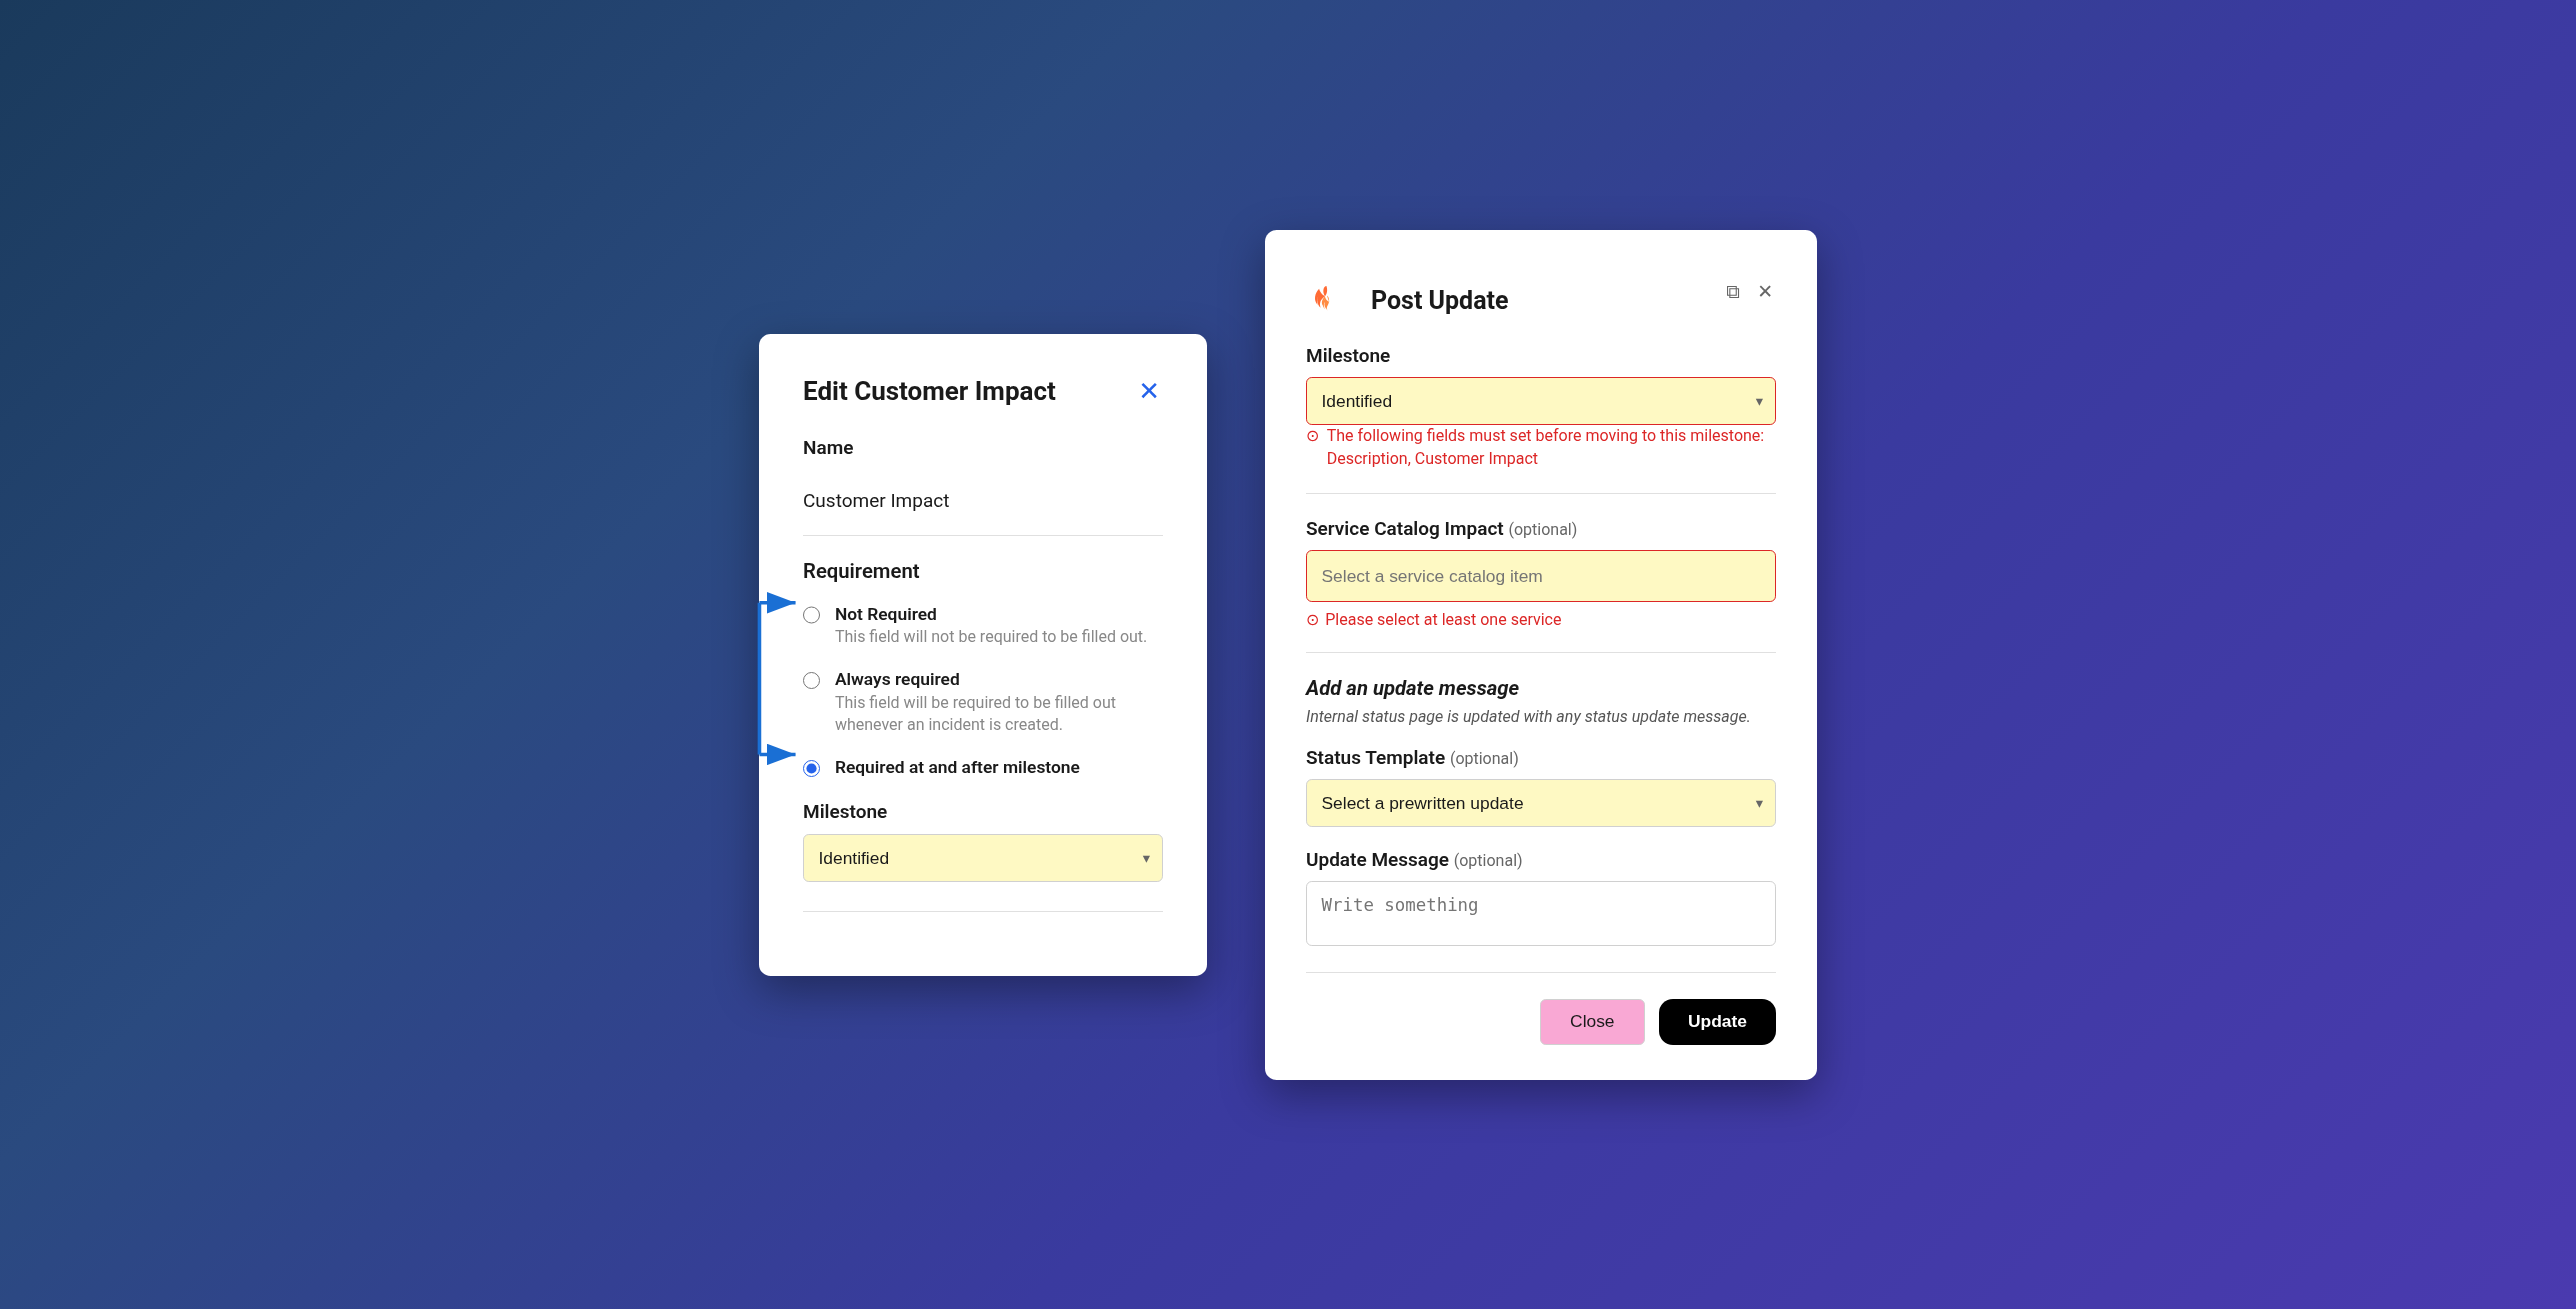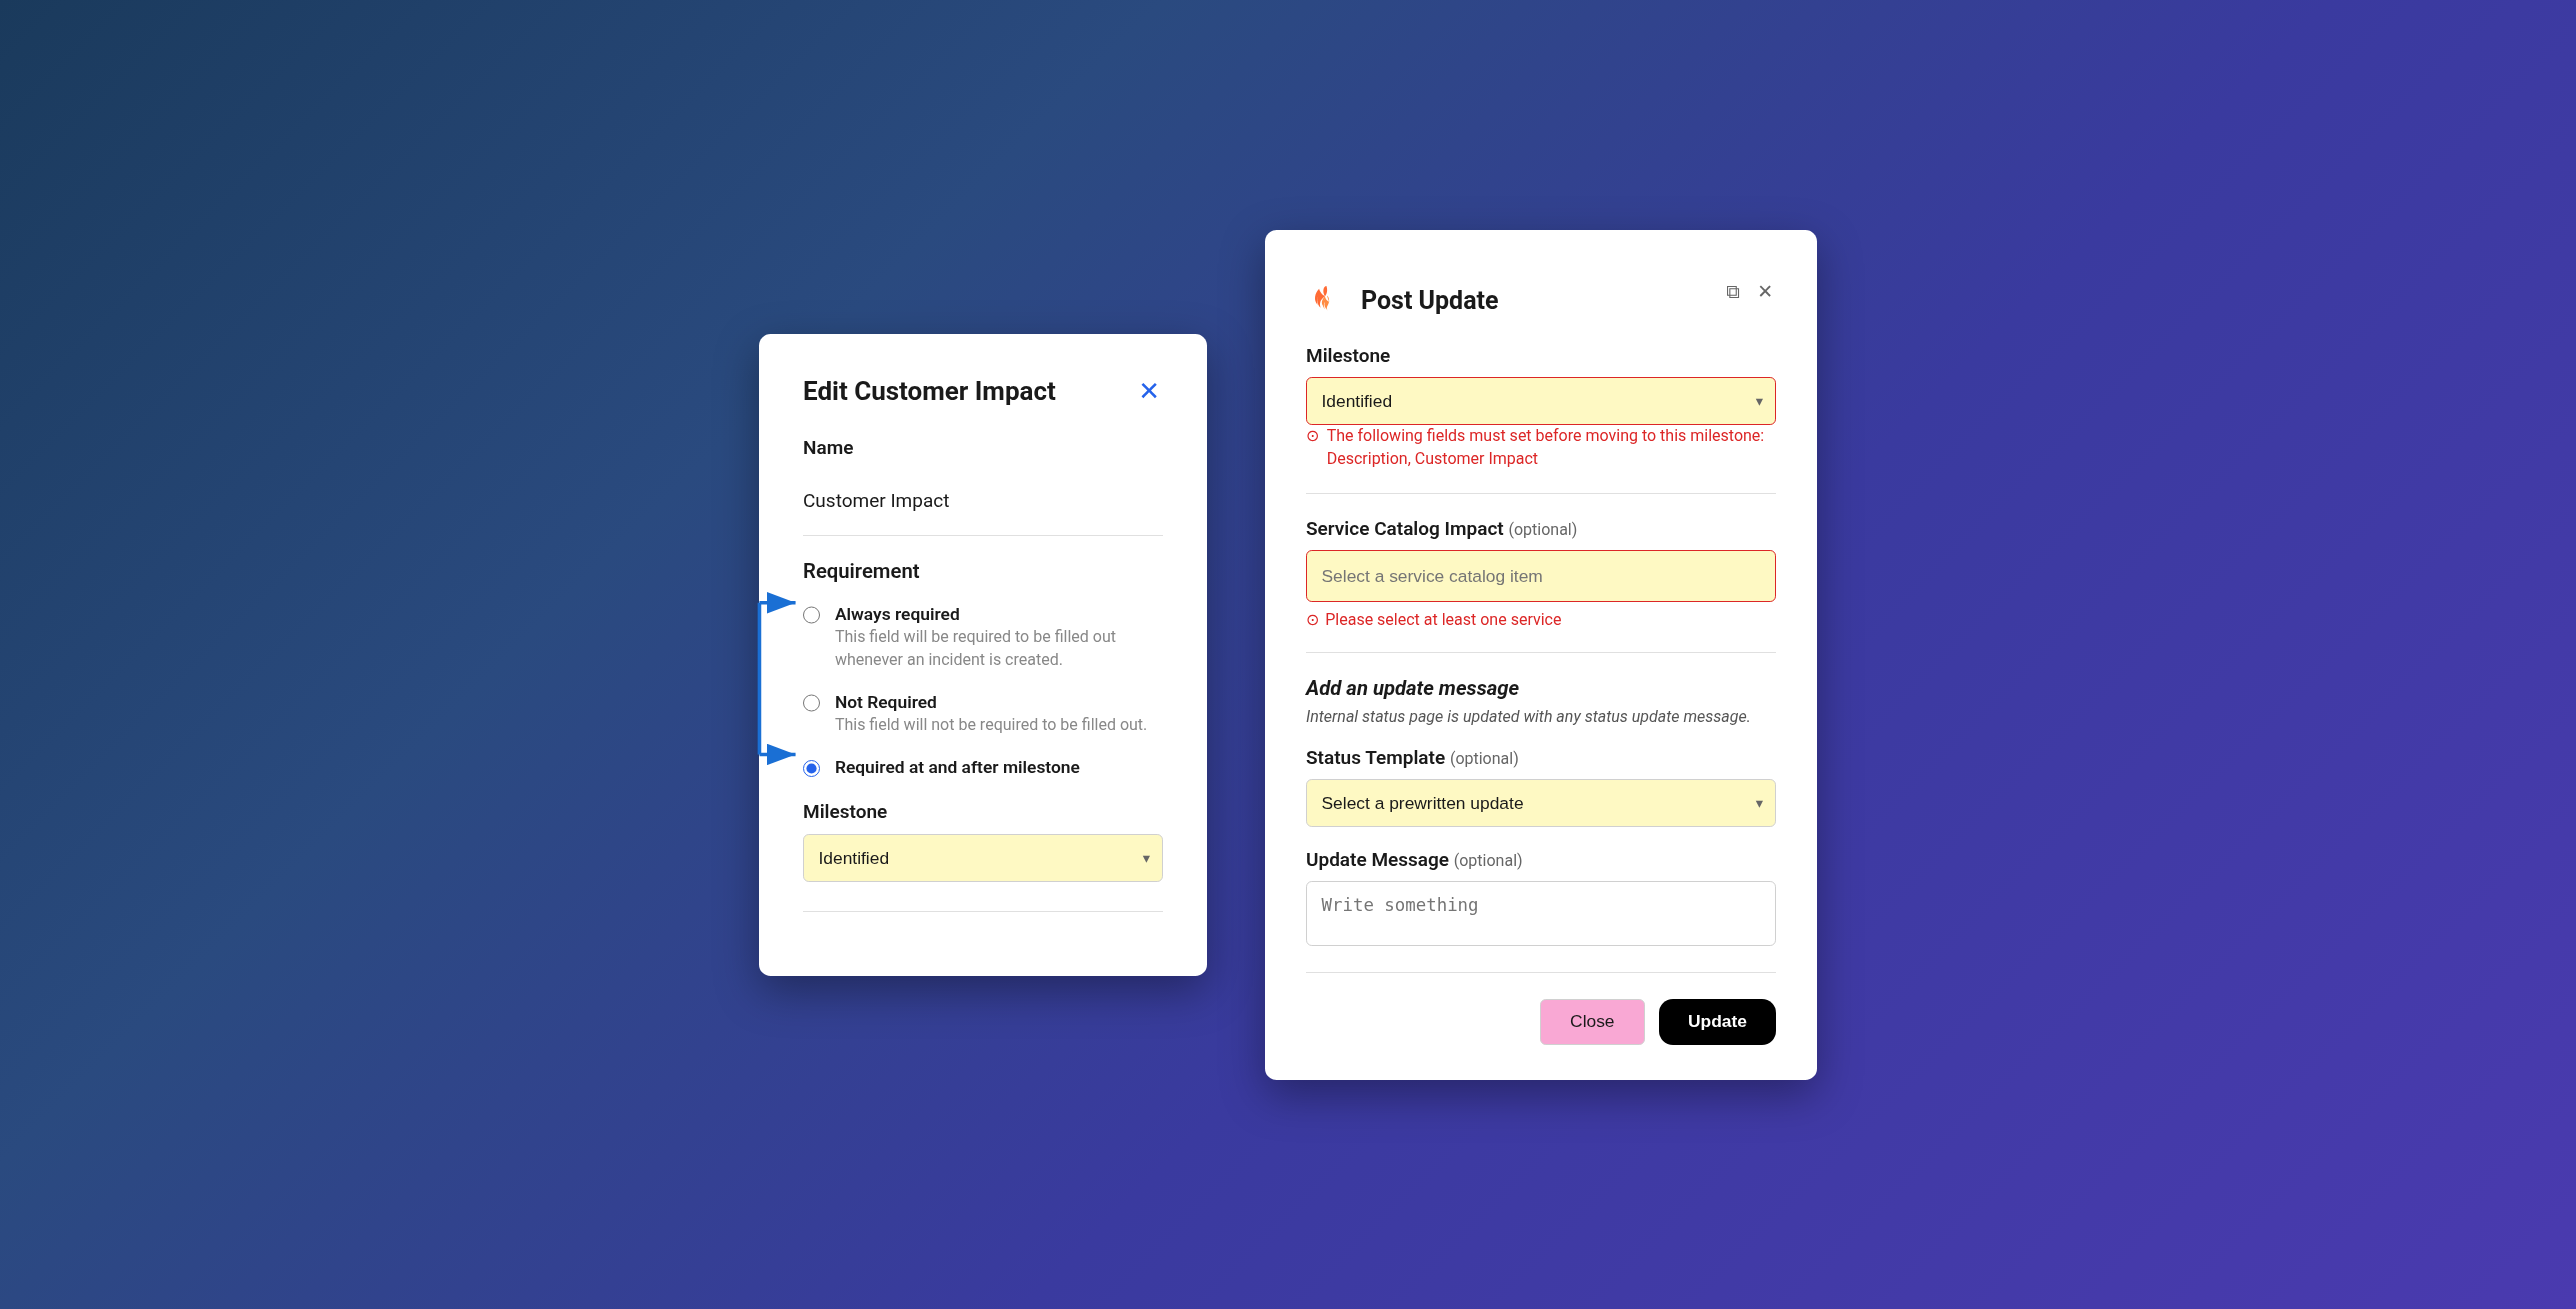--- a/index.html
+++ b/index.html
@@ -166,21 +166,21 @@
     .modal-right-header {
       display: flex;
       align-items: center;
       justify-content: space-between;
       margin-bottom: 26px;
     }
 
     .modal-right-title-group {
       display: flex;
       align-items: center;
-      gap: 20px;
+      gap: 30px;
       margin-top: 18px;
     }
 
     .brand-icon {
       width: 35px;
       height: 35px;
     }
 
     .modal-right-title {
       font-size: 25px;
@@ -343,30 +343,30 @@
 
     <hr class="divider">
 
     <div class="section-title">Requirement</div>
 
     <div class="radio-group">
 
       <label class="radio-option">
         <input type="radio" class="radio-input" name="requirement" style="">
         <div class="radio-content">
-          <div class="radio-title">Always required</div>
-          <div class="radio-desc">This field will be required to be filled out whenever an incident is created.</div>
+          <div class="radio-title">Not Required</div>
+          <div class="radio-desc">This field will not be required to be filled out.</div>
         </div>
       </label>
 
       <label class="radio-option">
         <input type="radio" class="radio-input" name="requirement" style="">
         <div class="radio-content">
-          <div class="radio-title">Not Required</div>
-          <div class="radio-desc">This field will not be required to be filled out.</div>
+          <div class="radio-title">Always required</div>
+          <div class="radio-desc">This field will be required to be filled out whenever an incident is created.</div>
         </div>
       </label>
 
       <label class="radio-option">
         <input type="radio" class="radio-input" name="requirement" checked="" style="">
         <div class="radio-content">
           <div class="radio-title">Required at and after milestone</div>
         </div>
       </label>
     </div>

